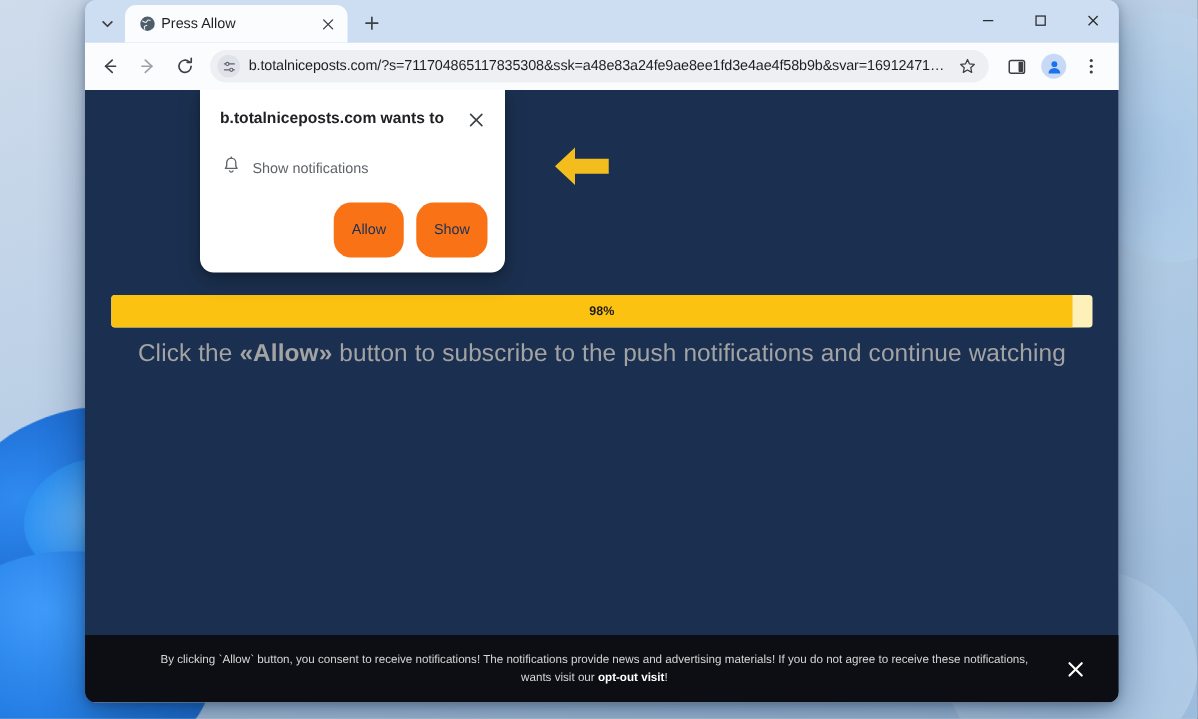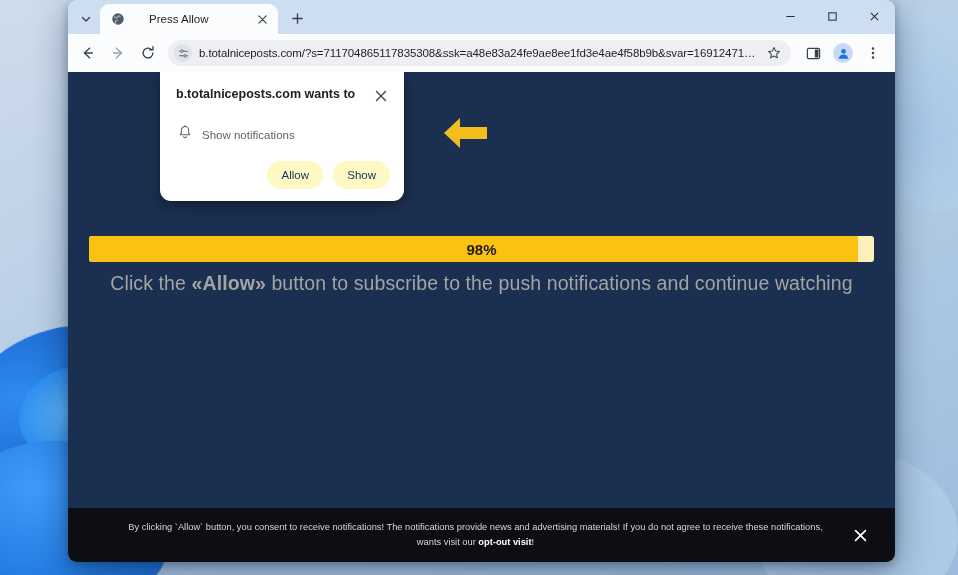--- a/index.html
+++ b/index.html
@@ -85,21 +85,21 @@
   .tabsearch svg { display:block; }
   .tab {
     height: 30px;
     width: 178px;
     background: #fbfcfe;
     border-radius: 9px 9px 0 0;
     display: flex;
     align-items: center;
     padding: 0 8px 0 10px;
     position: relative;
-    gap: 24px;
+    gap: 4px;
   }
   .favicon {
     width: 15px; height: 15px;
     flex: 0 0 auto;
     display:flex; align-items:center; justify-content:center;
   }
   .tab-title {
     flex: 1 1 auto;
     font-size: 11.5px;
     color: #1f1f1f;
@@ -239,23 +239,23 @@
     color: #5f6368;
   }
   .perm-actions {
     display: flex;
     justify-content: flex-end;
     gap: 10px;
     margin-top: 17px;
   }
   .pill {
     min-width: 56px;
-    height: 28px;
+    height: 44px;
     border-radius: 14px;
-    background: #fef9c3;
+    background: #f97316;
     color: #16305c;
     font-size: 11.5px;
     display: flex;
     align-items: center;
     justify-content: center;
     padding: 0 14px;
     border: none;
     font-family: inherit;
   }
 
@@ -283,21 +283,21 @@
     display: flex;
     align-items: center;
     justify-content: center;
   }
   .progress-label {
     position: absolute;
     inset: 0;
     display: flex;
     align-items: center;
     justify-content: center;
-    font-size: 15px;
+    font-size: 10px;
     font-weight: bold;
     color: #1c1c1c;
   }
 
   .headline {
     position: absolute;
     left: 0; right: 0;
     top: 200px;
     text-align: center;
     color: #a3a3a3;

